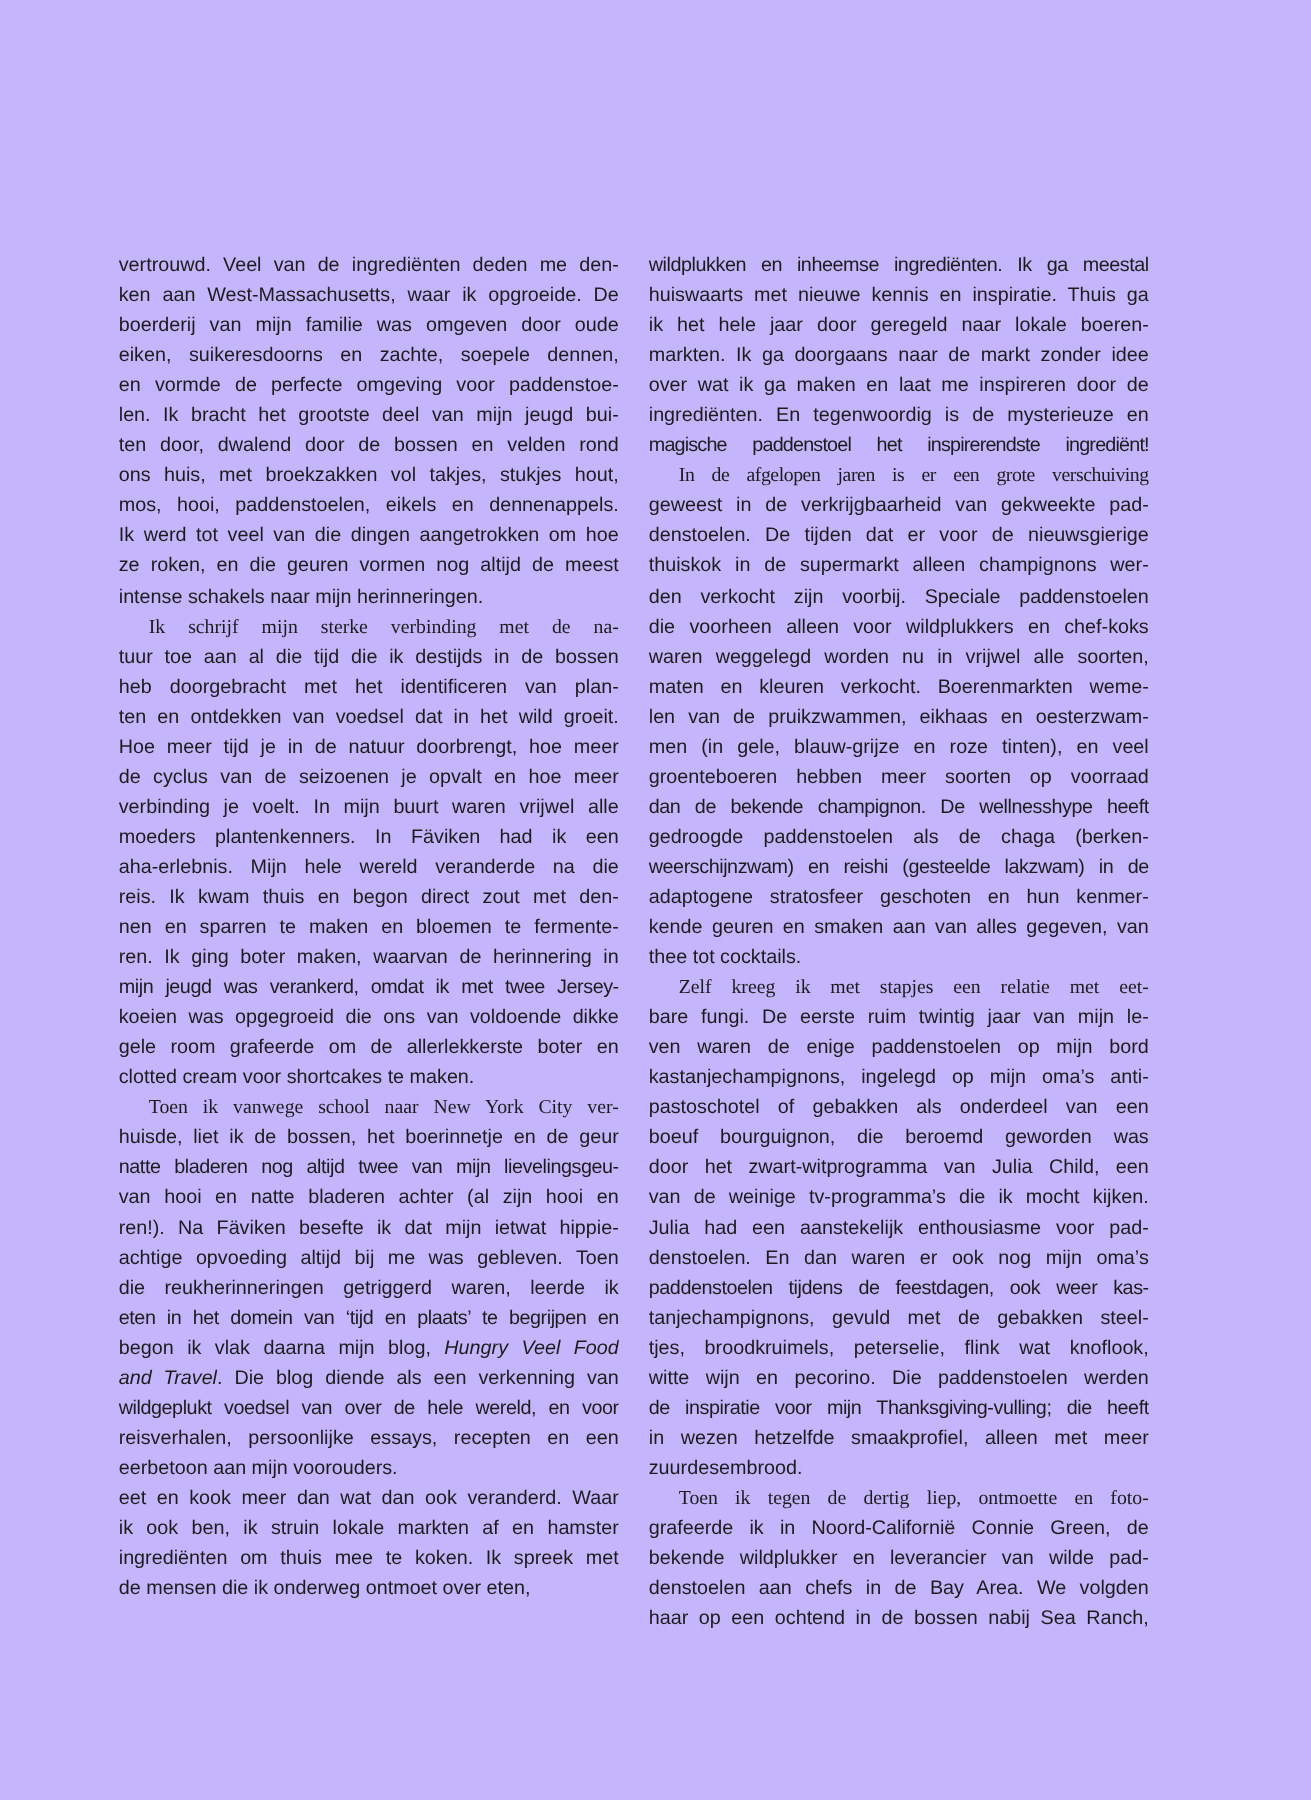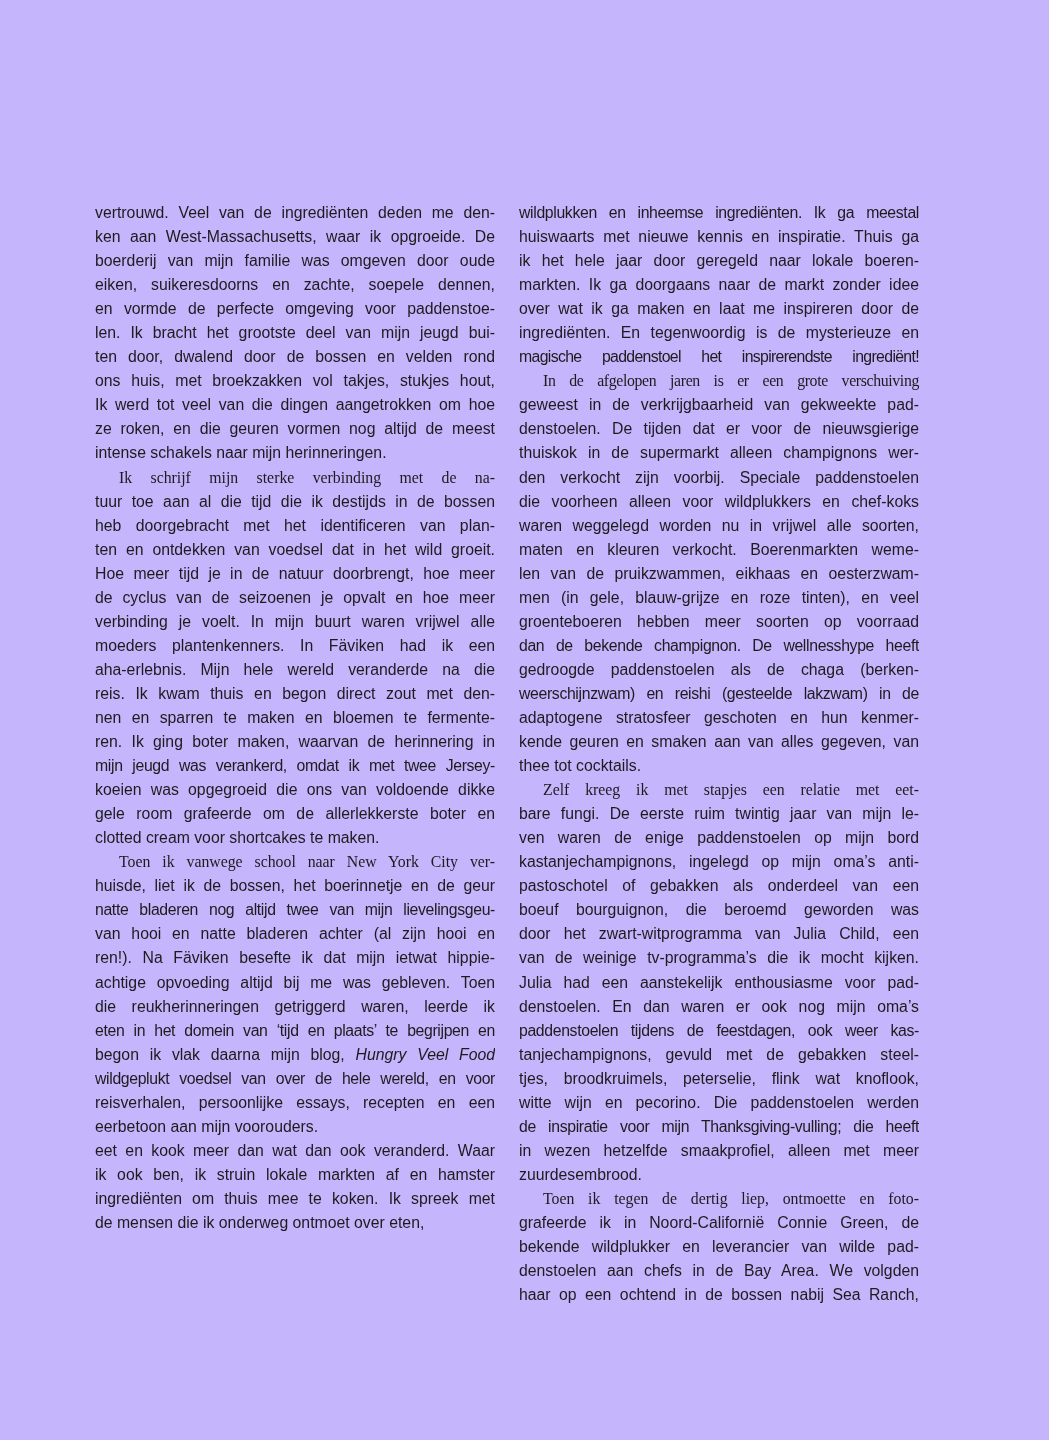--- a/index.html
+++ b/index.html
@@ -63,20 +63,21 @@
   <div>
     <section class="col col-left">
         <div class="line"><span>vertrouwd. Veel van de ingrediënten deden me den-</span></div>
         <div class="line"><span>ken aan West-Massachusetts, waar ik opgroeide. De</span></div>
         <div class="line"><span>boerderij van mijn familie was omgeven door oude</span></div>
         <div class="line"><span>eiken, suikeresdoorns en zachte, soepele dennen,</span></div>
         <div class="line"><span>en vormde de perfecte omgeving voor paddenstoe-</span></div>
         <div class="line"><span>len. Ik bracht het grootste deel van mijn jeugd bui-</span></div>
         <div class="line"><span>ten door, dwalend door de bossen en velden rond</span></div>
         <div class="line"><span>ons huis, met broekzakken vol takjes, stukjes hout,</span></div>
+        <div class="line"><span>mos, hooi, paddenstoelen, eikels en dennenappels.</span></div>
         <div class="line"><span>Ik werd tot veel van die dingen aangetrokken om hoe</span></div>
         <div class="line"><span>ze roken, en die geuren vormen nog altijd de meest</span></div>
         <div class="line flush"><span>intense schakels naar mijn herinneringen.</span></div>
         <div class="line indent"><span>Ik schrijf mijn sterke verbinding met de na-</span></div>
         <div class="line"><span>tuur toe aan al die tijd die ik destijds in de bossen</span></div>
         <div class="line"><span>heb doorgebracht met het identificeren van plan-</span></div>
         <div class="line"><span>ten en ontdekken van voedsel dat in het wild groeit.</span></div>
         <div class="line"><span>Hoe meer tijd je in de natuur doorbrengt, hoe meer</span></div>
         <div class="line"><span>de cyclus van de seizoenen je opvalt en hoe meer</span></div>
         <div class="line"><span>verbinding je voelt. In mijn buurt waren vrijwel alle</span></div>
@@ -91,20 +92,21 @@
         <div class="line flush"><span>clotted cream voor shortcakes te maken.</span></div>
         <div class="line indent"><span>Toen ik vanwege school naar New York City ver-</span></div>
         <div class="line"><span>huisde, liet ik de bossen, het boerinnetje en de geur</span></div>
         <div class="line tight-1"><span>natte bladeren nog altijd twee van mijn lievelingsgeu-</span></div>
         <div class="line"><span>van hooi en natte bladeren achter (al zijn hooi en</span></div>
         <div class="line"><span>ren!). Na Fäviken besefte ik dat mijn ietwat hippie-</span></div>
         <div class="line"><span>achtige opvoeding altijd bij me was gebleven. Toen</span></div>
         <div class="line"><span>die reukherinneringen getriggerd waren, leerde ik</span></div>
         <div class="line tight-1"><span>eten in het domein van ‘tijd en plaats’ te begrijpen en</span></div>
         <div class="line"><span>begon ik vlak daarna mijn blog, </span><span class="em">Hungry Veel Food</span></div>
+        <div class="line"><span class="em">and Travel</span><span>. Die blog diende als een verkenning van</span></div>
         <div class="line tight-1"><span>wildgeplukt voedsel van over de hele wereld, en voor</span></div>
         <div class="line"><span>reisverhalen, persoonlijke essays, recepten en een</span></div>
         <div class="line flush"><span>eerbetoon aan mijn voorouders.</span></div>
         <div class="line"><span>eet en kook meer dan wat dan ook veranderd. Waar</span></div>
         <div class="line"><span>ik ook ben, ik struin lokale markten af en hamster</span></div>
         <div class="line"><span>ingrediënten om thuis mee te koken. Ik spreek met</span></div>
         <div class="line flush"><span>de mensen die ik onderweg ontmoet over eten,</span></div>
       </section>
     <section class="col col-right">
         <div class="line tight-1"><span>wildplukken en inheemse ingrediënten. Ik ga meestal</span></div>

